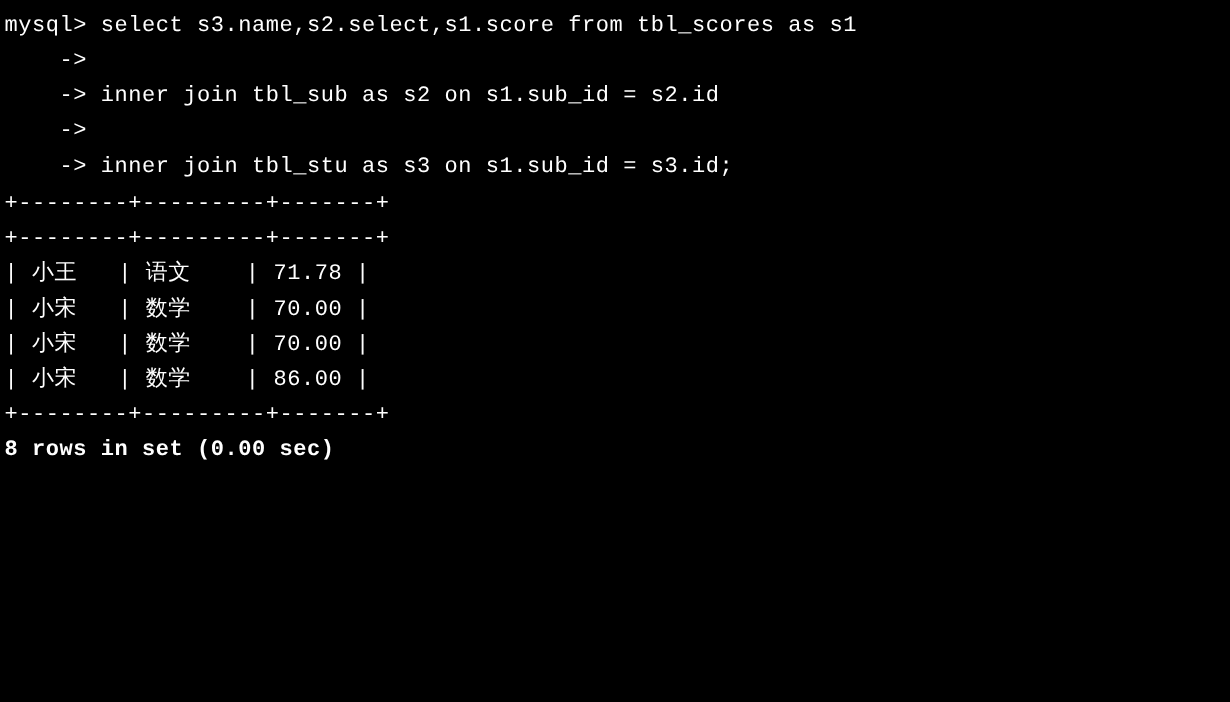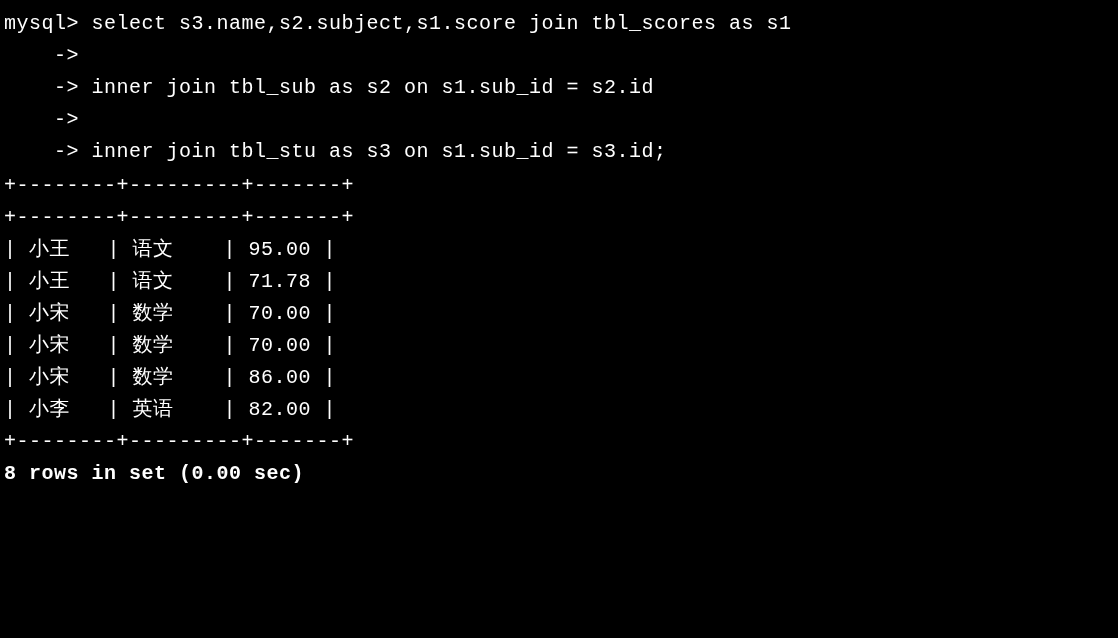--- a/index.html
+++ b/index.html
@@ -31,34 +31,32 @@
     }
     .footer-line {
       margin-top: 0;
       font-weight: bold;
     }
   </style>
 </head>
 <body>
 
 <div class="query-block">
-  <span class="terminal-line"><span>mysql&gt; </span><span>select s3.name,s2.subject,s1.score join tbl_scores as s1</span></span>
+  <span class="terminal-line"><span>mysql&gt; </span><span>select s3.name,s2.select,s1.score from tbl_scores as s1</span></span>
   <span class="terminal-line"><span>    -&gt; </span><span></span></span>
   <span class="terminal-line"><span>    -&gt; </span><span>inner join tbl_sub as s2 on s1.sub_id = s2.id</span></span>
   <span class="terminal-line"><span>    -&gt; </span><span></span></span>
   <span class="terminal-line"><span>    -&gt; </span><span>inner join tbl_stu as s3 on s1.sub_id = s3.id;</span></span>
 </div>
 
 <div class="table-block">
   <span class="terminal-line">+--------+---------+-------+</span>
   <span class="terminal-line">+--------+---------+-------+</span>
-  <span class="terminal-line">| 小王   | 语文    | 95.00 |</span>
   <span class="terminal-line">| 小王   | 语文    | 71.78 |</span>
   <span class="terminal-line">| 小宋   | 数学    | 70.00 |</span>
   <span class="terminal-line">| 小宋   | 数学    | 70.00 |</span>
   <span class="terminal-line">| 小宋   | 数学    | 86.00 |</span>
-  <span class="terminal-line">| 小李   | 英语    | 82.00 |</span>
   <span class="terminal-line">+--------+---------+-------+</span>
 </div>
 
 <div class="footer-line">
   <span class="terminal-line">8 rows in set (0.00 sec)</span>
 </div>
 
 </body></html>

